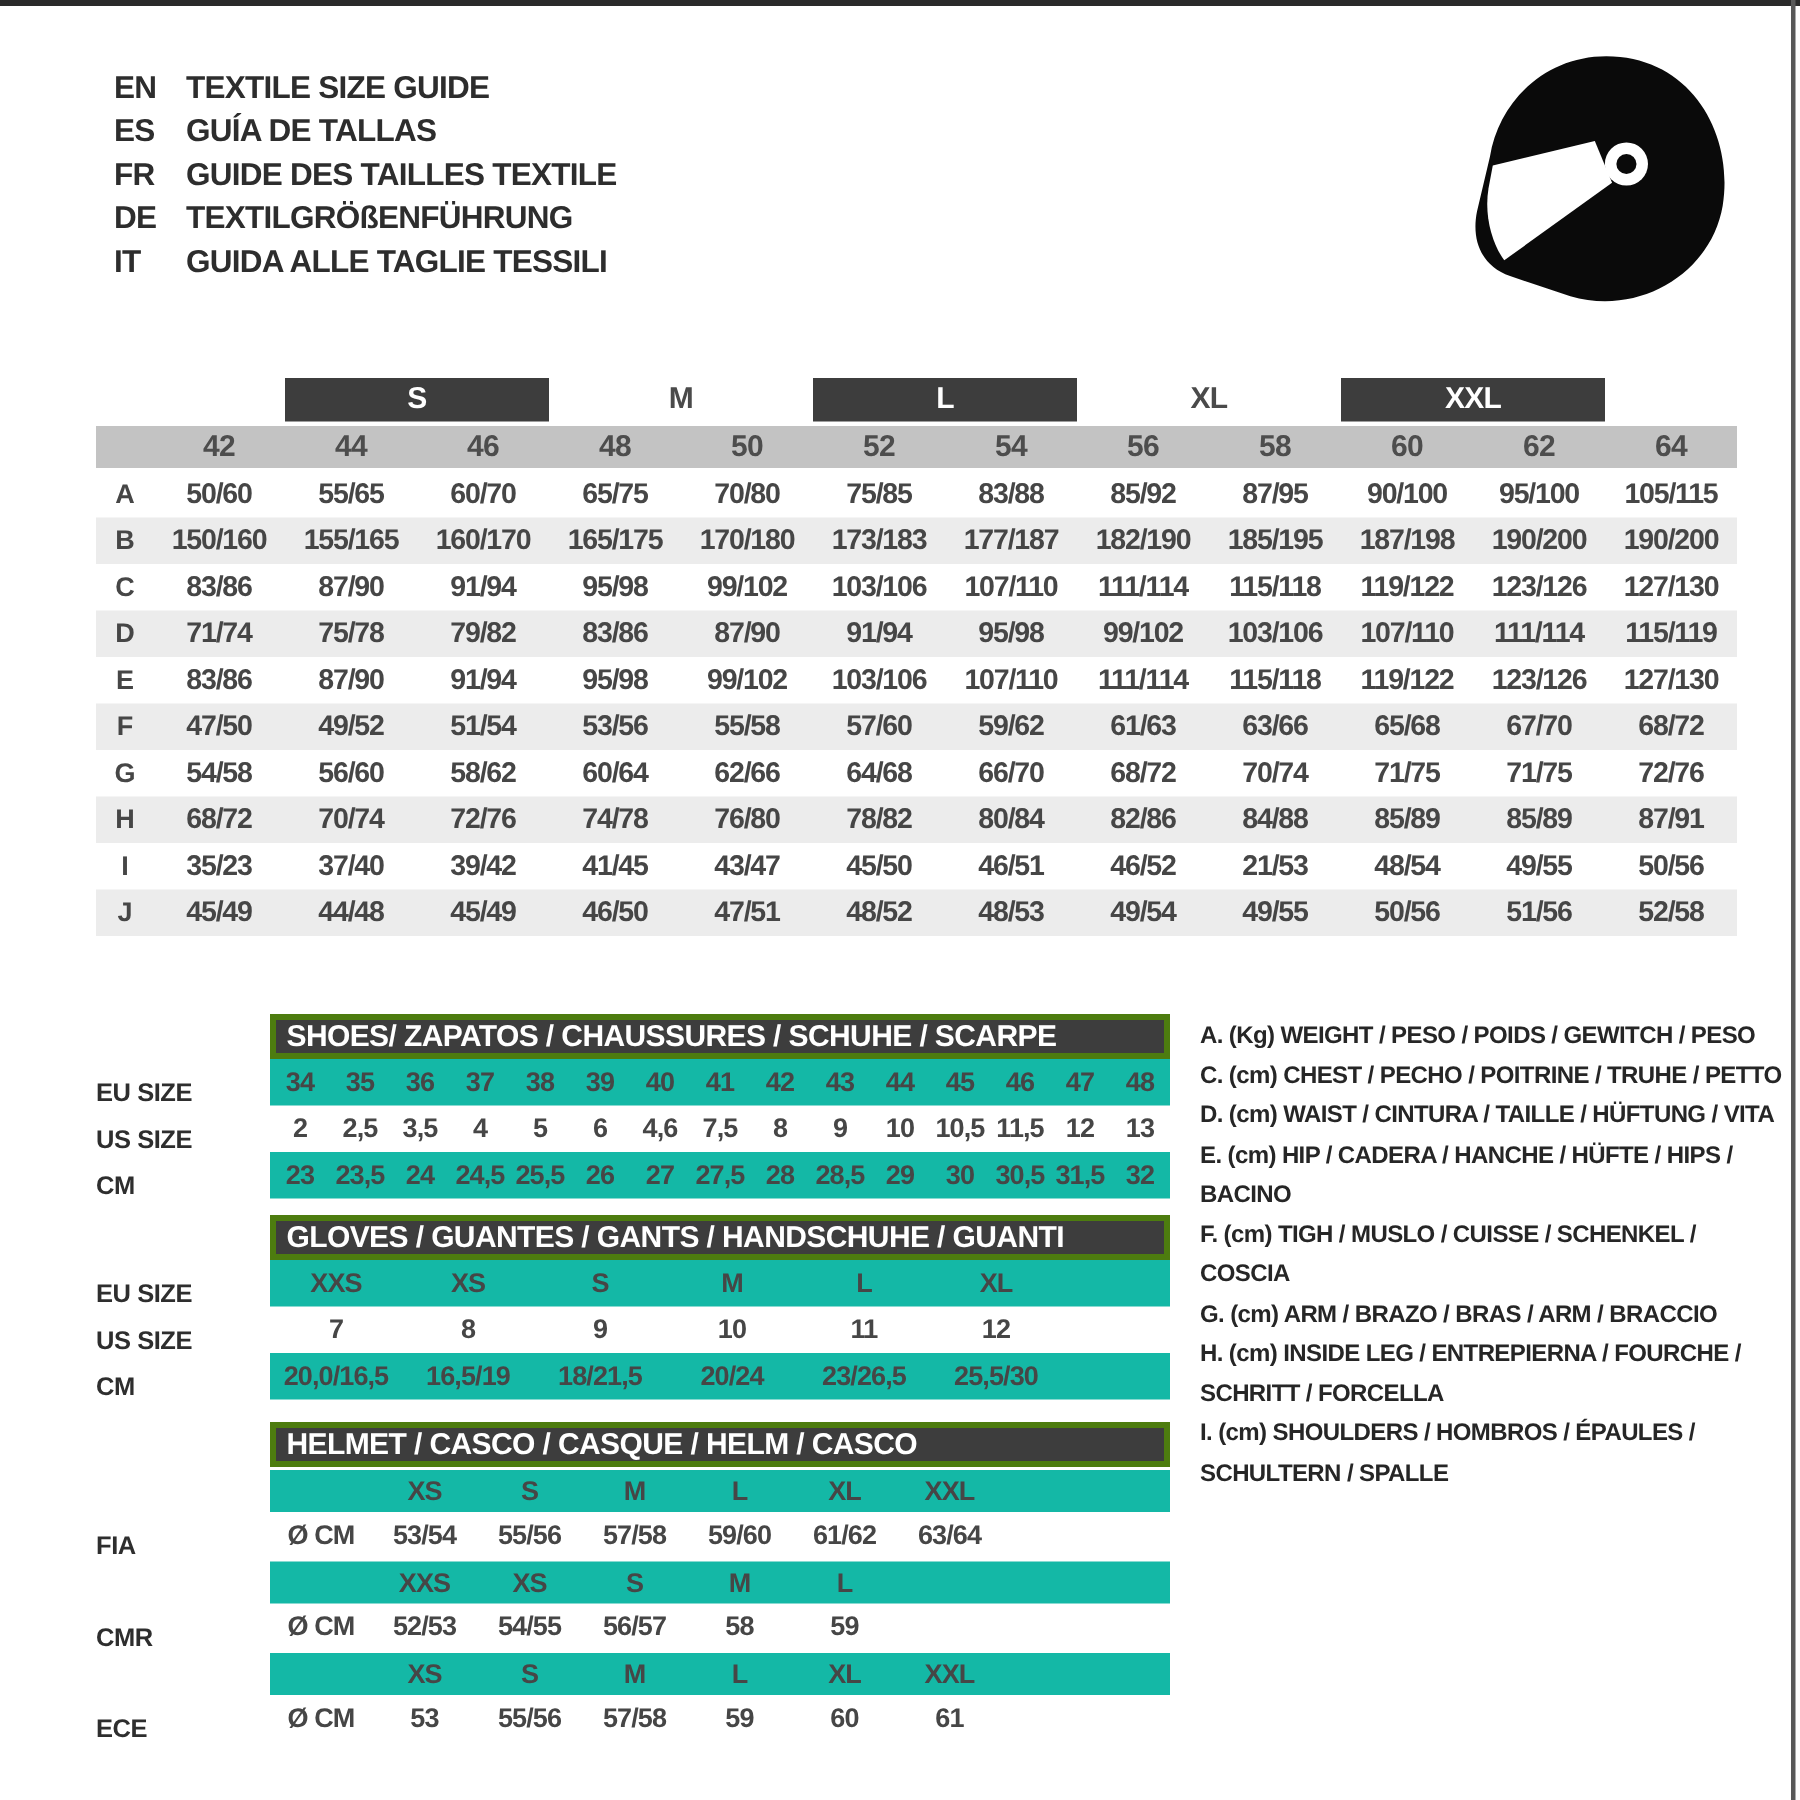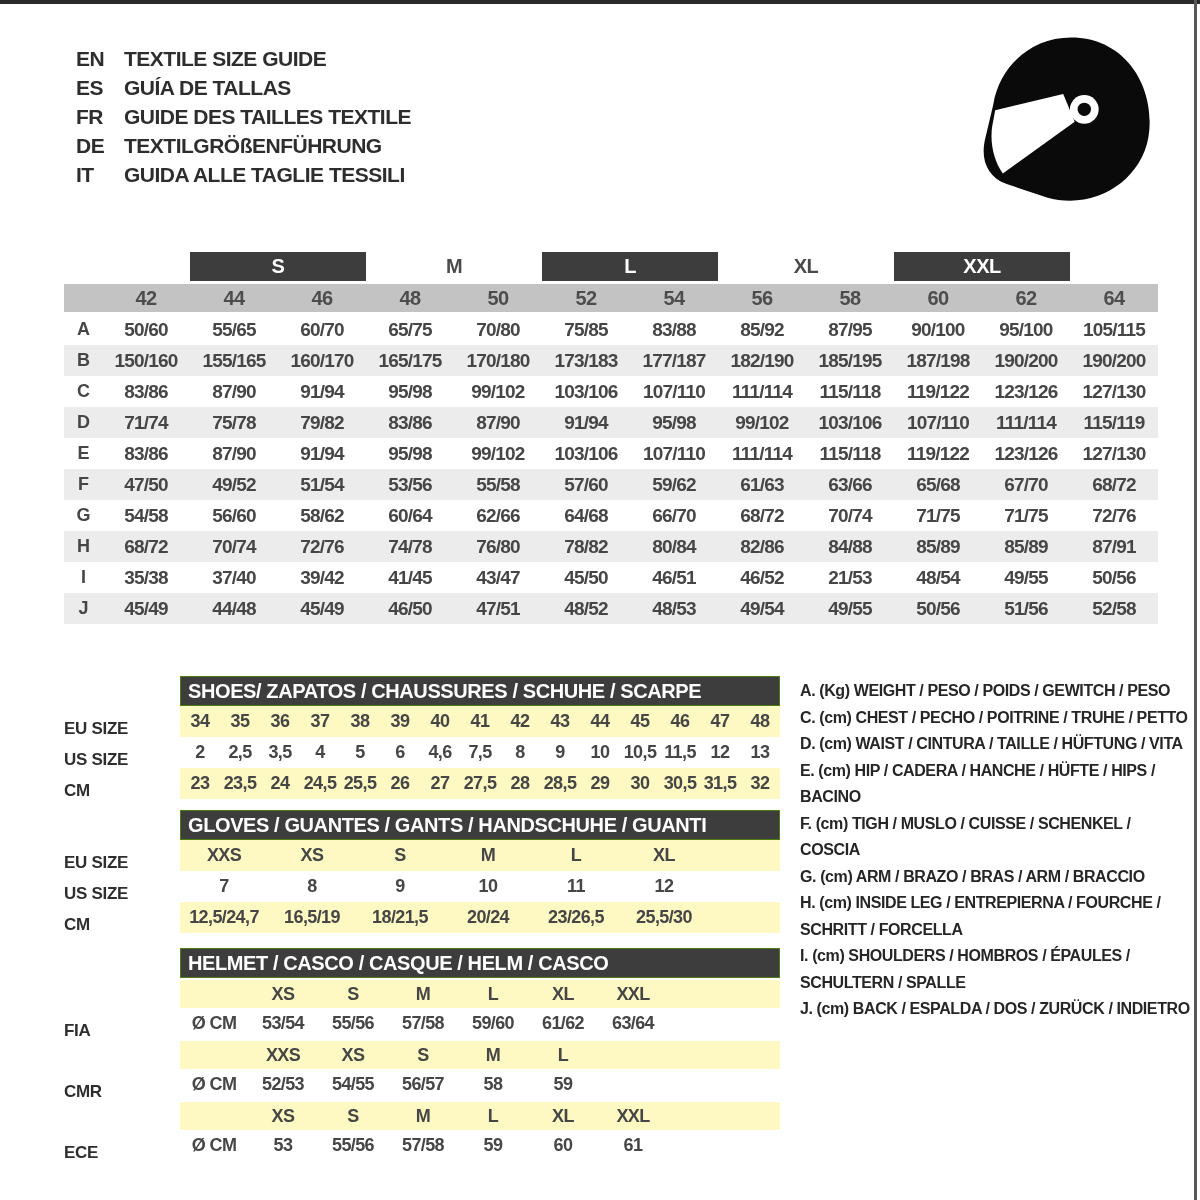--- a/index.html
+++ b/index.html
@@ -34,29 +34,29 @@
   .data-row.stripe { background:#ececec; }
   .dcell { display:flex; align-items:center; justify-content:center; font-weight:700; font-size:19px; letter-spacing:-0.8px; color:#464646; }
   .dletter { font-size:18px; }
 
   
   .sub-table { position:absolute; left:64px; }
   .shoes { top:676px; }
   .gloves { top:810px; }
   .helmetT { top:948px; }
   .bar {
-    margin-left:116px; width:600px; height:30px; background:#3d3d3d; border:1px solid #4d7c0f;
+    margin-left:116px; width:600px; height:30px; background:#3d3d3d; border:4px solid #4d7c0f;
     color:#fff; font-weight:700; font-size:20px; letter-spacing:-0.4px;
     display:flex; align-items:center; padding-left:7px;
   }
   .trow { display:flex; height:31px; }
   .tlabel { width:116px; display:flex; align-items:center; font-weight:700; font-size:17px; letter-spacing:-0.3px; color:#2e2e2e;margin-top:14px; }
   .tvals { width:600px; display:grid; }
   .tvals > div { display:flex; align-items:center; justify-content:center; font-weight:700; font-size:18px; letter-spacing:-0.6px; color:#464646; }
-  .stripe-bg { background:#fef9c3; }
+  .stripe-bg { background:#14b8a6; }
   .shoes .tvals { grid-template-columns:repeat(15, 40px); }
   .gloves .tvals { grid-template-columns:repeat(6, 88px) 1fr; }
   .helmetT .tvals { grid-template-columns:68px repeat(6, 70px) 1fr; }
   .hm-size-row { height:28px; margin-top:2px; }
 
   
   .legend { position:absolute; left:800px; top:678px; width:392px; font-weight:700; font-size:16px; line-height:26.5px; letter-spacing:-0.4px; color:#262626; }
 </style>
 </head>
 <body>
@@ -236,21 +236,21 @@
           <div class="dcell">78/82</div>
           <div class="dcell">80/84</div>
           <div class="dcell">82/86</div>
           <div class="dcell">84/88</div>
           <div class="dcell">85/89</div>
           <div class="dcell">85/89</div>
           <div class="dcell">87/91</div>
         </div>
         <div class="grid13 data-row">
           <div class="dcell dletter">I</div>
-          <div class="dcell">35/38</div>
+          <div class="dcell">35/23</div>
           <div class="dcell">37/40</div>
           <div class="dcell">39/42</div>
           <div class="dcell">41/45</div>
           <div class="dcell">43/47</div>
           <div class="dcell">45/50</div>
           <div class="dcell">46/51</div>
           <div class="dcell">46/52</div>
           <div class="dcell">21/53</div>
           <div class="dcell">48/54</div>
           <div class="dcell">49/55</div>
@@ -365,21 +365,21 @@
             <div>8</div>
             <div>9</div>
             <div>10</div>
             <div>11</div>
             <div>12</div>
           </div>
         </div>
         <div class="trow">
           <div class="tlabel">CM</div>
           <div class="tvals stripe-bg">
-            <div>12,5/24,7</div>
+            <div>20,0/16,5</div>
             <div>16,5/19</div>
             <div>18/21,5</div>
             <div>20/24</div>
             <div>23/26,5</div>
             <div>25,5/30</div>
           </div>
         </div>
       </div>
   </div>
 
@@ -465,15 +465,14 @@
 
   <div class="legend">
       <div class="legend-item">A. (Kg) WEIGHT / PESO / POIDS / GEWITCH / PESO</div>
       <div class="legend-item">C. (cm) CHEST / PECHO / POITRINE / TRUHE / PETTO</div>
       <div class="legend-item">D. (cm) WAIST / CINTURA / TAILLE / HÜFTUNG / VITA</div>
       <div class="legend-item">E. (cm) HIP / CADERA / HANCHE / HÜFTE / HIPS / BACINO</div>
       <div class="legend-item">F. (cm) TIGH / MUSLO / CUISSE / SCHENKEL / COSCIA</div>
       <div class="legend-item">G. (cm) ARM / BRAZO / BRAS / ARM / BRACCIO</div>
       <div class="legend-item">H. (cm) INSIDE LEG / ENTREPIERNA / FOURCHE / SCHRITT / FORCELLA</div>
       <div class="legend-item">I. (cm) SHOULDERS / HOMBROS / ÉPAULES / SCHULTERN / SPALLE</div>
-      <div class="legend-item">J. (cm) BACK / ESPALDA / DOS / ZURÜCK / INDIETRO</div>
     </div>
 </div>
 
 </body></html>

